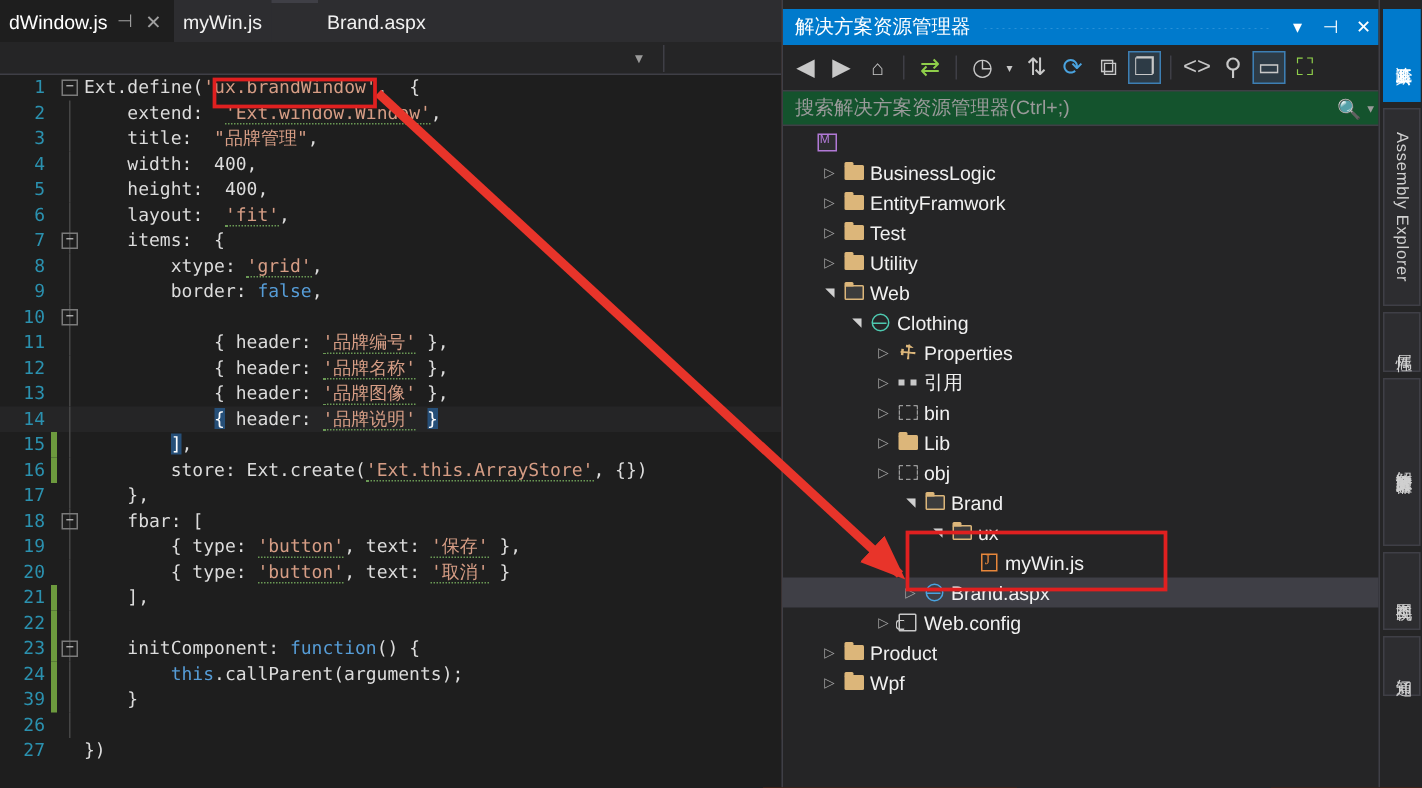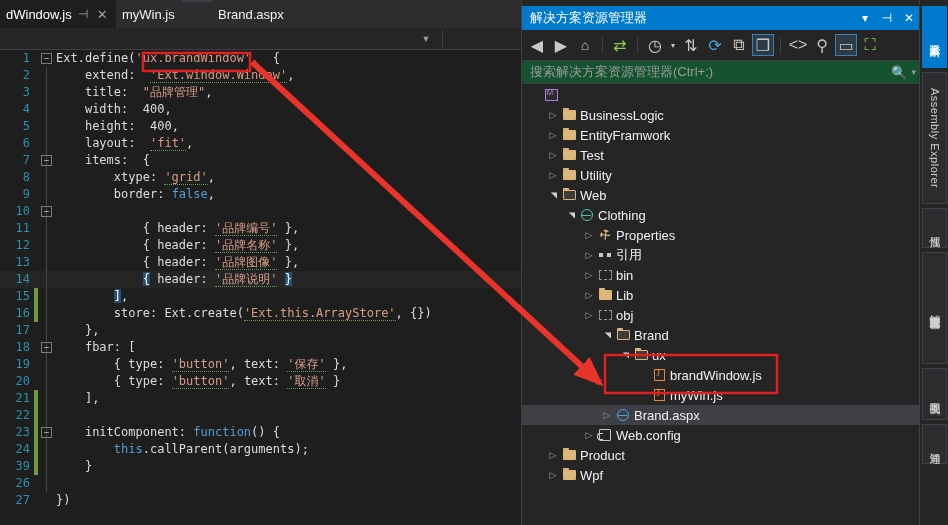--- a/index.html
+++ b/index.html
@@ -442,27 +442,20 @@
           <span class="tico">
             <span class="ic-folderopen"></span>
           </span>
           <span class="tlabel">ux</span>
         </div>
         <div class="tree-row" style="padding-left: 114px;">
           <span class="twisty"></span>
           <span class="tico">
             <span class="ic-js"></span>
           </span>
-          <span class="tlabel">brandWindow.js</span>
-        </div>
-        <div class="tree-row" style="padding-left: 114px;">
-          <span class="twisty"></span>
-          <span class="tico">
-            <span class="ic-js"></span>
-          </span>
           <span class="tlabel">myWin.js</span>
         </div>
         <div class="tree-row selected" style="padding-left: 78px;">
           <span class="twisty">▷</span>
           <span class="tico">
             <span class="ic-aspx"></span>
           </span>
           <span class="tlabel">Brand.aspx</span>
         </div>
         <div class="tree-row" style="padding-left: 60px;">

